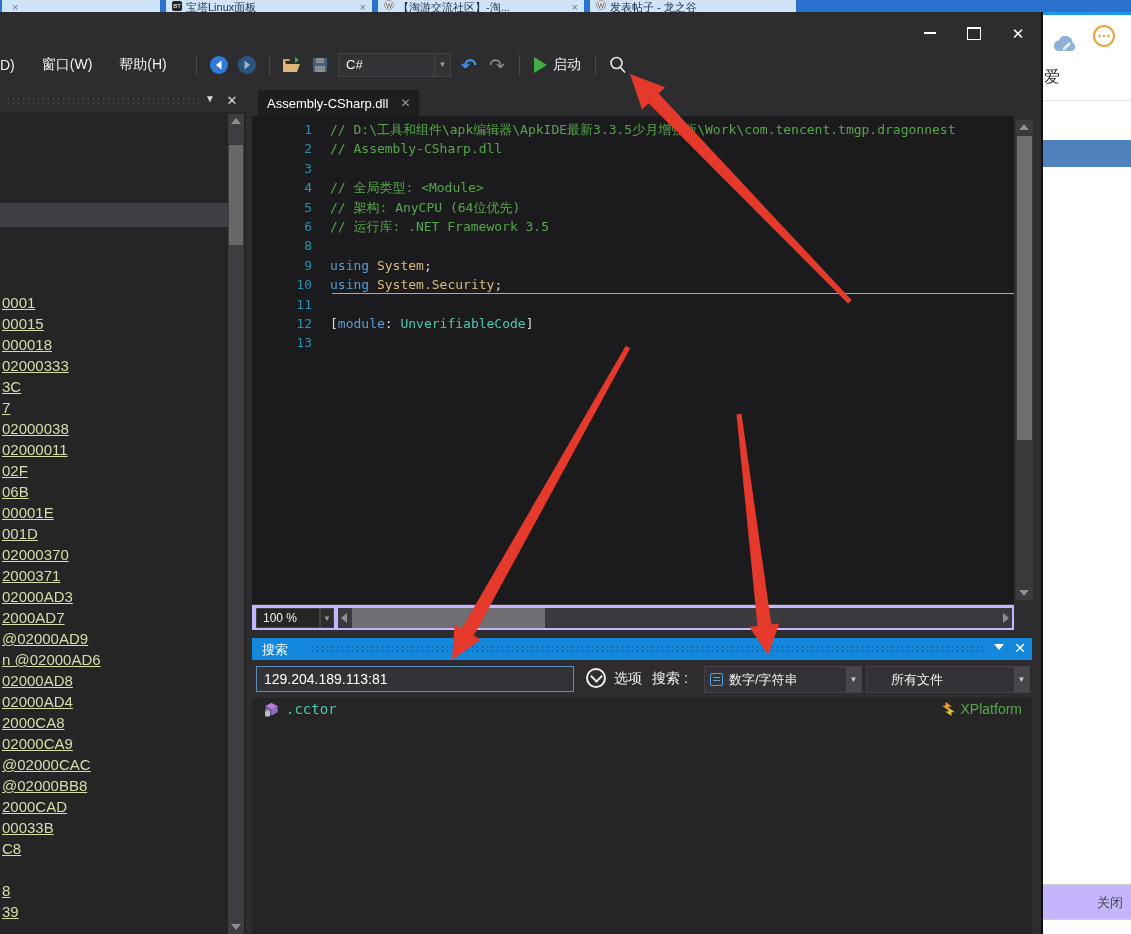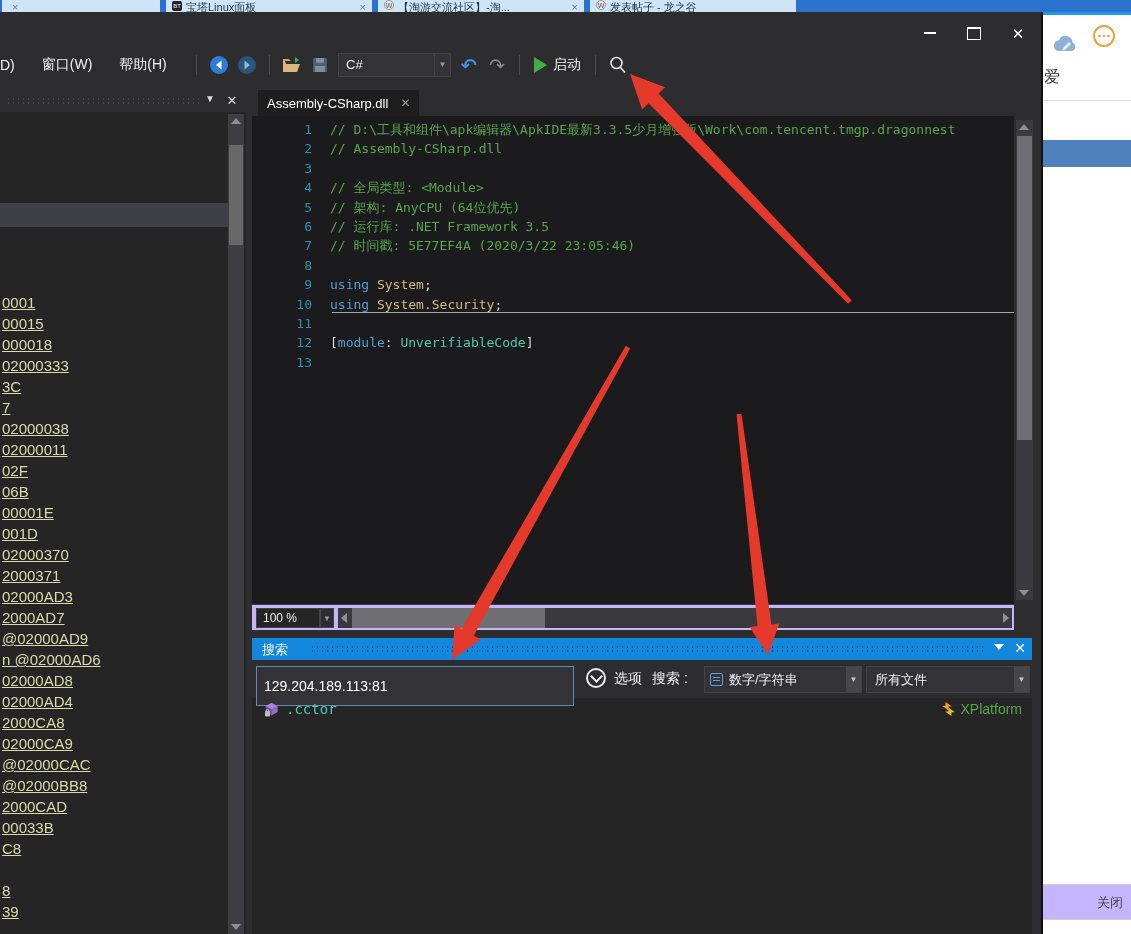--- a/index.html
+++ b/index.html
@@ -89,31 +89,31 @@
 
   
   .spanel{left:252px;top:626px;width:780px;height:296px;background:#252526;}
   .stitle{position:absolute;left:0;top:0;right:0;height:22px;background:#1287dc;}
   .stitle .label{position:absolute;left:10px;top:3px;font-size:13px;color:#fff;}
   .gripblue{position:absolute;left:58px;right:46px;top:7px;height:9px;
     background-image:radial-gradient(rgba(0,40,90,0.45) 1px,transparent 1.2px);background-size:5px 4px;}
   .stv{position:absolute;right:28px;top:6px;width:0;height:0;border-left:5px solid transparent;border-right:5px solid transparent;border-top:6px solid #fff;}
   .stx{position:absolute;right:6px;top:2px;color:#fff;font-size:14px;}
   .srow{position:absolute;left:0;top:22px;right:0;height:38px;background:#2d2d30;}
-  .sinput{position:absolute;left:4px;top:6px;width:318px;height:40px;background:#333337;border:1px solid #5f8cb5;
+  .sinput{position:absolute;left:4px;top:6px;width:318px;height:26px;background:#333337;border:1px solid #5f8cb5;
     color:#fff;font-size:14px;padding:0 7px;box-sizing:border-box;font-family:"Liberation Sans","DejaVu Sans",sans-serif;outline:none;}
   .optcirc{position:absolute;left:334px;top:8px;width:20px;height:20px;border:2px solid #ececec;border-radius:50%;
     box-sizing:border-box;display:flex;align-items:center;justify-content:center;}
   .optchev{width:7px;height:7px;border-right:2px solid #ececec;border-bottom:2px solid #ececec;transform:rotate(45deg);margin-top:-3px;}
   .optlabel{position:absolute;left:362px;top:10px;font-size:14px;color:#f1f1f1;}
   .srchlabel{position:absolute;left:400px;top:10px;font-size:14px;color:#f1f1f1;}
   .sdrop{position:absolute;top:6px;height:27px;background:#333337;border:1px solid #434346;box-sizing:border-box;
     font-size:13px;line-height:25px;color:#f1f1f1;}
   .sdrop1{left:452px;width:158px;padding-left:24px;}
-  .sdrop2{left:614px;width:164px;padding-left:8px;}
+  .sdrop2{left:614px;width:164px;padding-left:24px;}
   .sdarr{position:absolute;right:0;top:0;bottom:0;width:15px;background:#47474b;color:#c8c8c8;font-size:8px;
     display:flex;align-items:center;justify-content:center;}
   .numstricon{position:absolute;left:5px;top:6px;width:13px;height:13px;border:1px solid #5ba0e0;border-radius:2px;box-sizing:border-box;}
   .numstricon::before{content:"";position:absolute;left:2px;right:2px;top:3px;height:1px;background:#5ba0e0;box-shadow:0 3px 0 #5ba0e0;}
   .sresults{position:absolute;left:0;top:60px;right:0;bottom:0;}
   .rrow{height:22px;display:flex;align-items:center;padding:0 10px 0 12px;}
   .rname{color:#4ec9b0;margin-left:7px;font-size:14px;font-family:"DejaVu Sans Mono",monospace;}
   .rlocwrap{margin-left:auto;display:flex;align-items:center;}
   .rloc{color:#57a64a;margin-left:5px;font-size:14px;}
 
@@ -297,21 +297,20 @@
         <span class="etabx">✕</span>
       </div>
     </div>
     <div class="abs ecode">
         <div class="cl"><span class="ln">1</span><span class="tk-comment">// D:\工具和组件\apk编辑器\ApkIDE最新3.3.5少月增强版\Work\com.tencent.tmgp.dragonnest</span></div>
         <div class="cl"><span class="ln">2</span><span class="tk-comment">// Assembly-CSharp.dll</span></div>
         <div class="cl"><span class="ln">3</span></div>
         <div class="cl"><span class="ln">4</span><span class="tk-comment">// 全局类型: &lt;Module&gt;</span></div>
         <div class="cl"><span class="ln">5</span><span class="tk-comment">// 架构: AnyCPU (64位优先)</span></div>
         <div class="cl"><span class="ln">6</span><span class="tk-comment">// 运行库: .NET Framework 3.5</span></div>
-        <div class="cl"><span class="ln">7</span><span class="tk-comment">// 时间戳: 5E77EF4A (2020/3/22 23:05:46)</span></div>
         <div class="cl"><span class="ln">8</span></div>
         <div class="cl"><span class="ln">9</span><span class="tk-kw">using </span><span class="tk-ns">System</span><span class="tk-plain">;</span></div>
         <div class="cl u"><span class="ln">10</span><span class="tk-kw">using </span><span class="tk-ns">System.Security</span><span class="tk-plain">;</span></div>
         <div class="cl"><span class="ln">11</span></div>
         <div class="cl"><span class="ln">12</span><span class="tk-plain">[</span><span class="tk-kw">module</span><span class="tk-plain">: </span><span class="tk-type">UnverifiableCode</span><span class="tk-plain">]</span></div>
         <div class="cl"><span class="ln">13</span></div>
       </div>
     <div class="abs evscroll">
       <span class="scrollarrow arrup" style="top:4px;"></span>
       <span class="evthumb"></span>

